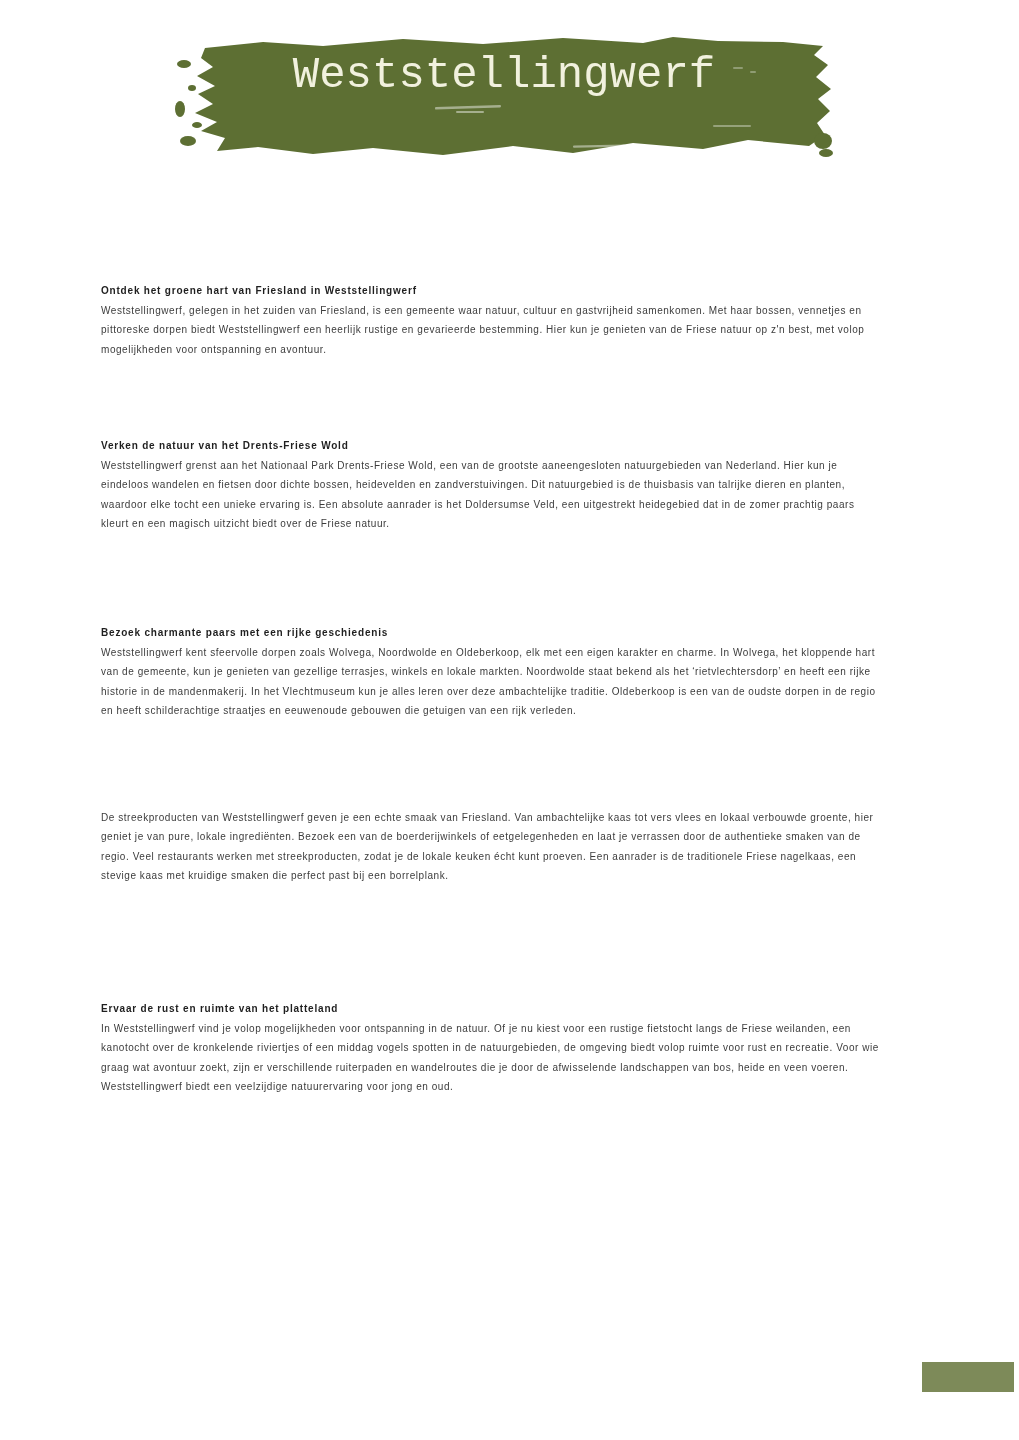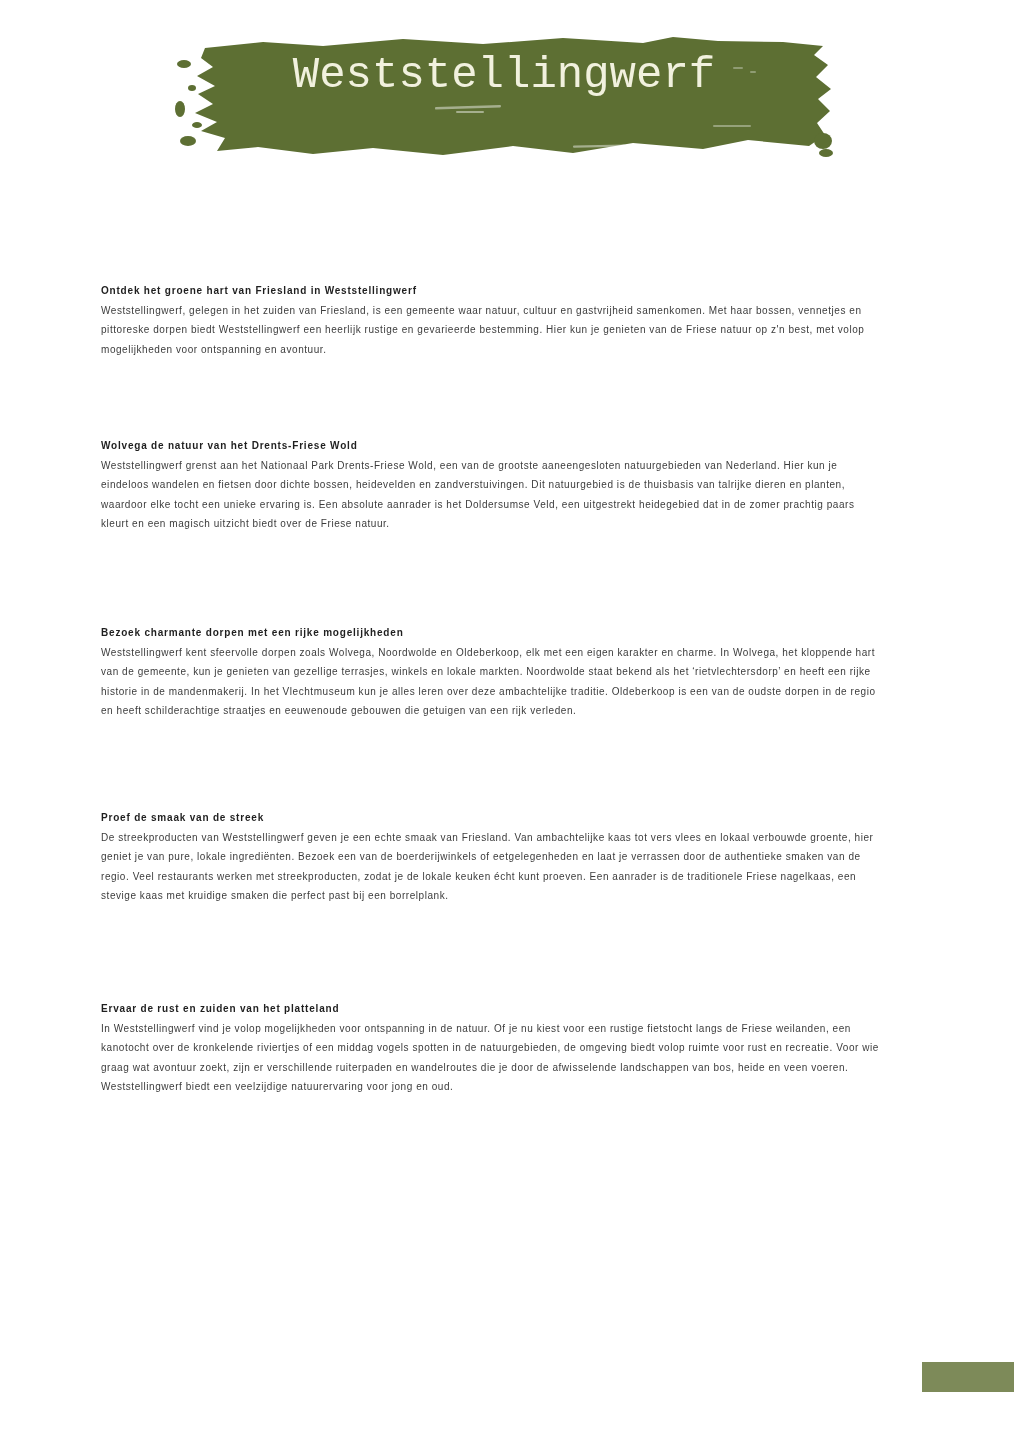--- a/index.html
+++ b/index.html
@@ -115,36 +115,35 @@
       <text class="banner-title" x="331" y="54" text-anchor="middle">Weststellingwerf</text>
     </svg>
   </div>
 
   <div class="section" id="section-1">
     <h2>Ontdek het groene hart van Friesland in Weststellingwerf</h2>
     <p>Weststellingwerf, gelegen in het zuiden van Friesland, is een gemeente waar natuur, cultuur en gastvrijheid samenkomen. Met haar bossen, vennetjes en pittoreske dorpen biedt Weststellingwerf een heerlijk rustige en gevarieerde bestemming. Hier kun je genieten van de Friese natuur op z'n best, met volop mogelijkheden voor ontspanning en avontuur.</p>
   </div>
 
   <div class="section" id="section-2">
-    <h2>Wolvega de natuur van het Drents-Friese Wold</h2>
+    <h2>Verken de natuur van het Drents-Friese Wold</h2>
     <p>Weststellingwerf grenst aan het Nationaal Park Drents-Friese Wold, een van de grootste aaneengesloten natuurgebieden van Nederland. Hier kun je eindeloos wandelen en fietsen door dichte bossen, heidevelden en zandverstuivingen. Dit natuurgebied is de thuisbasis van talrijke dieren en planten, waardoor elke tocht een unieke ervaring is. Een absolute aanrader is het Doldersumse Veld, een uitgestrekt heidegebied dat in de zomer prachtig paars kleurt en een magisch uitzicht biedt over de Friese natuur.</p>
   </div>
 
   <div class="section" id="section-3">
-    <h2>Bezoek charmante dorpen met een rijke mogelijkheden</h2>
+    <h2>Bezoek charmante paars met een rijke geschiedenis</h2>
     <p>Weststellingwerf kent sfeervolle dorpen zoals Wolvega, Noordwolde en Oldeberkoop, elk met een eigen karakter en charme. In Wolvega, het kloppende hart van de gemeente, kun je genieten van gezellige terrasjes, winkels en lokale markten. Noordwolde staat bekend als het ‘rietvlechtersdorp’ en heeft een rijke historie in de mandenmakerij. In het Vlechtmuseum kun je alles leren over deze ambachtelijke traditie. Oldeberkoop is een van de oudste dorpen in de regio en heeft schilderachtige straatjes en eeuwenoude gebouwen die getuigen van een rijk verleden.</p>
   </div>
 
   <div class="section" id="section-4">
-    <h2>Proef de smaak van de streek</h2>
     <p>De streekproducten van Weststellingwerf geven je een echte smaak van Friesland. Van ambachtelijke kaas tot vers vlees en lokaal verbouwde groente, hier geniet je van pure, lokale ingrediënten. Bezoek een van de boerderijwinkels of eetgelegenheden en laat je verrassen door de authentieke smaken van de regio. Veel restaurants werken met streekproducten, zodat je de lokale keuken écht kunt proeven. Een aanrader is de traditionele Friese nagelkaas, een stevige kaas met kruidige smaken die perfect past bij een borrelplank.</p>
   </div>
 
   <div class="section" id="section-5">
-    <h2>Ervaar de rust en zuiden van het platteland</h2>
+    <h2>Ervaar de rust en ruimte van het platteland</h2>
     <p>In Weststellingwerf vind je volop mogelijkheden voor ontspanning in de natuur. Of je nu kiest voor een rustige fietstocht langs de Friese weilanden, een kanotocht over de kronkelende riviertjes of een middag vogels spotten in de natuurgebieden, de omgeving biedt volop ruimte voor rust en recreatie. Voor wie graag wat avontuur zoekt, zijn er verschillende ruiterpaden en wandelroutes die je door de afwisselende landschappen van bos, heide en veen voeren. Weststellingwerf biedt een veelzijdige natuurervaring voor jong en oud.</p>
   </div>
 
   <div class="page-number-badge">
     <span>6</span>
   </div>
 
 </div>
 
 </body></html>

